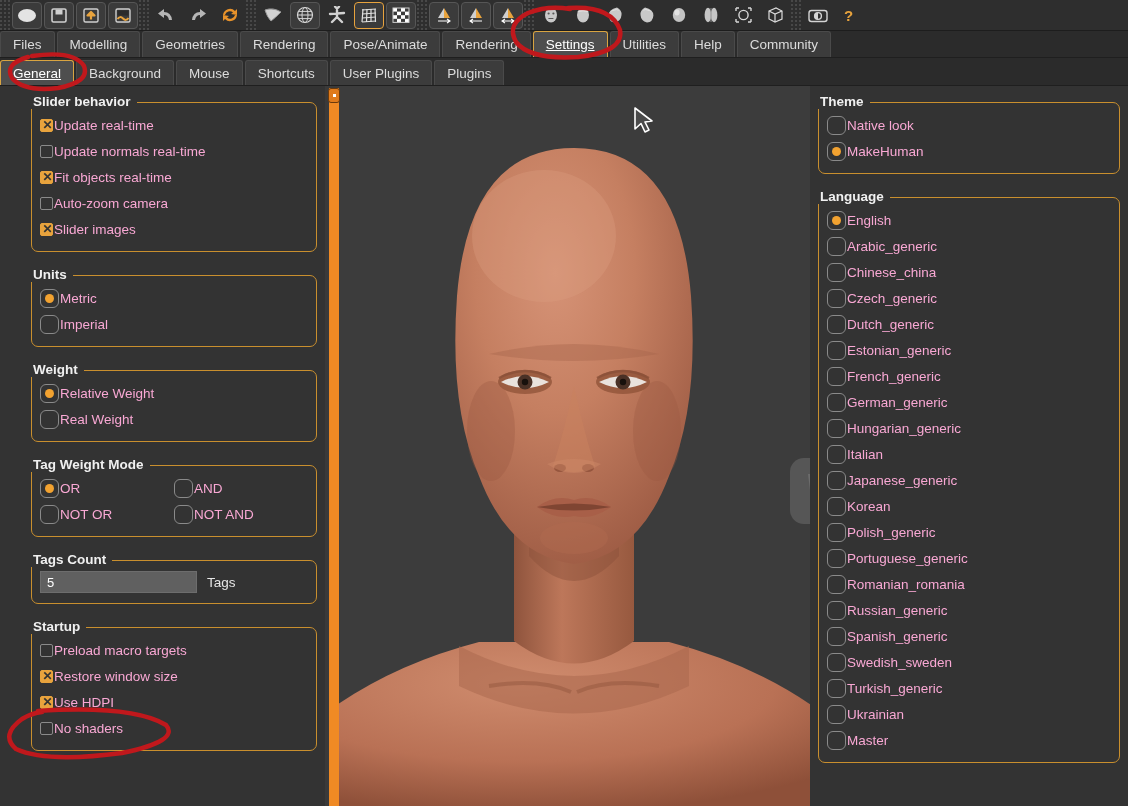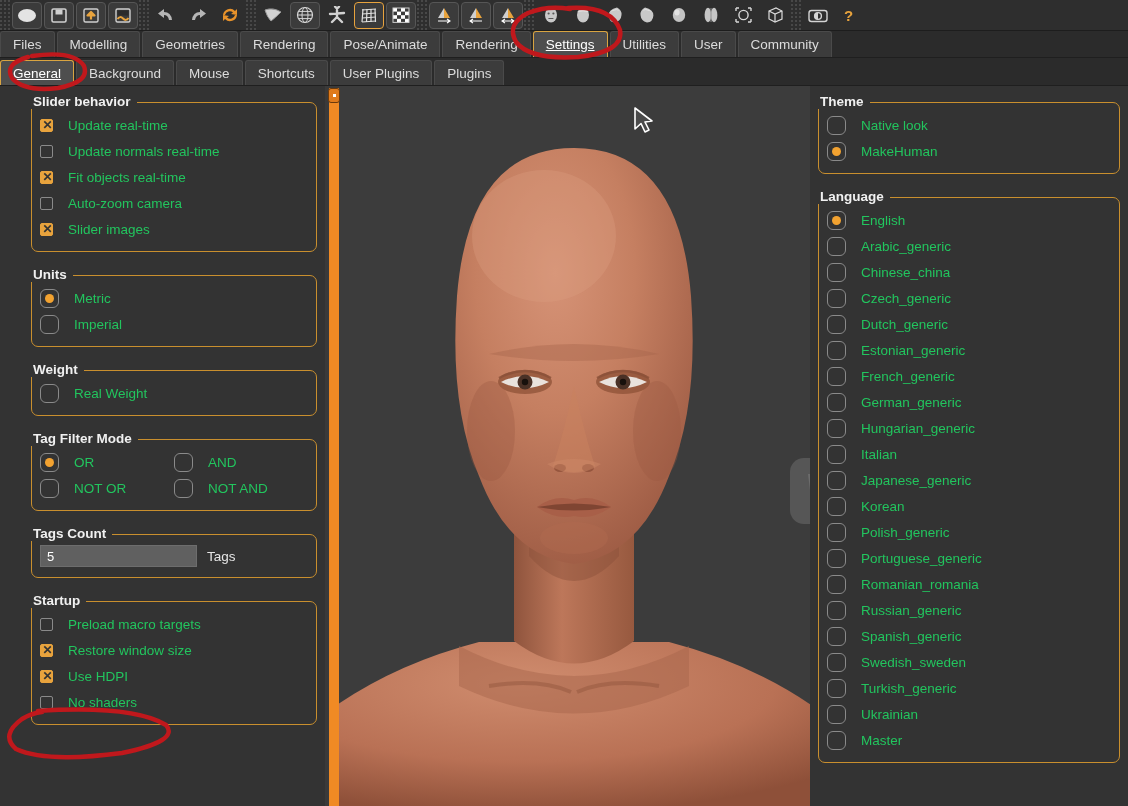--- a/index.html
+++ b/index.html
@@ -90,21 +90,21 @@
   .gframe::before {
     content:""; position:absolute; left:1px; top:-1px;
     width:14px; height:2px; background:#333333;
   }
 
   .row {
     display:flex; align-items:center;
     height:26px;
     cursor:pointer;
   }
-  .row .lbl { font-size:13.5px; color:#22c55e; margin-left:15px; white-space:nowrap; }
+  .row .lbl { font-size:13.5px; color:#f9a8d4; margin-left:1px; white-space:nowrap; }
 
   
   .cbox {
     width:13px; height:13px; flex:0 0 13px;
     border:1px solid #8a8a8a; border-radius:2px;
     background:#333333; position:relative;
   }
   .cbox.on { background:#e8a33d; border-color:#e8a33d; }
   .cbox.on::after {
     content:"✕"; position:absolute; left:0; top:-3px;
@@ -379,21 +379,21 @@
 
   <div class="tabs-main" id="main-tabs">
       <div class="tab">Files</div>
       <div class="tab">Modelling</div>
       <div class="tab">Geometries</div>
       <div class="tab">Rendering</div>
       <div class="tab">Pose/Animate</div>
       <div class="tab">Rendering</div>
       <div class="tab selected">Settings</div>
       <div class="tab">Utilities</div>
-      <div class="tab">User</div>
+      <div class="tab">Help</div>
       <div class="tab">Community</div>
     </div>
 
   <div class="tabs-sub" id="sub-tabs">
       <div class="tab selected">General</div>
       <div class="tab">Background</div>
       <div class="tab">Mouse</div>
       <div class="tab">Shortcuts</div>
       <div class="tab">User Plugins</div>
       <div class="tab">Plugins</div>
@@ -513,25 +513,29 @@
             <span class="rbox on"></span>
             <span class="lbl">Metric</span>
           </div>
           <div class="row">
             <span class="rbox"></span>
             <span class="lbl">Imperial</span>
           </div>
         </div></div>
       <div class="gbox"><div class="gtitle">Weight</div><div class="gframe">
           <div class="row">
+            <span class="rbox on"></span>
+            <span class="lbl">Relative Weight</span>
+          </div>
+          <div class="row">
             <span class="rbox"></span>
             <span class="lbl">Real Weight</span>
           </div>
         </div></div>
-      <div class="gbox"><div class="gtitle">Tag Filter Mode</div><div class="gframe">
+      <div class="gbox"><div class="gtitle">Tag Weight Mode</div><div class="gframe">
           <div class="two-col">
             <div>
               <div class="row">
                 <span class="rbox on"></span>
                 <span class="lbl">OR</span>
               </div>
             </div>
             <div>
               <div class="row">
                 <span class="rbox"></span>

